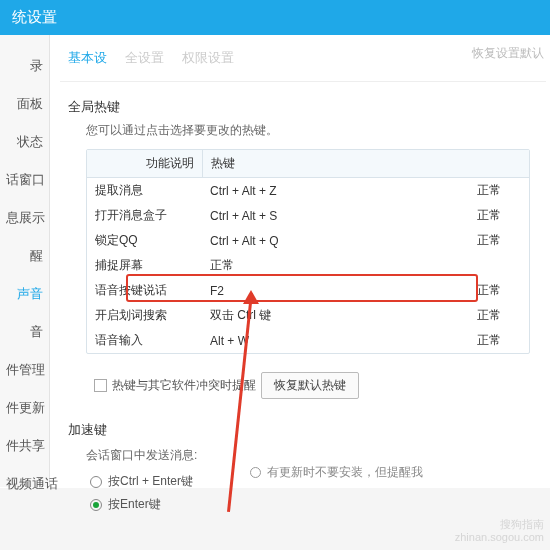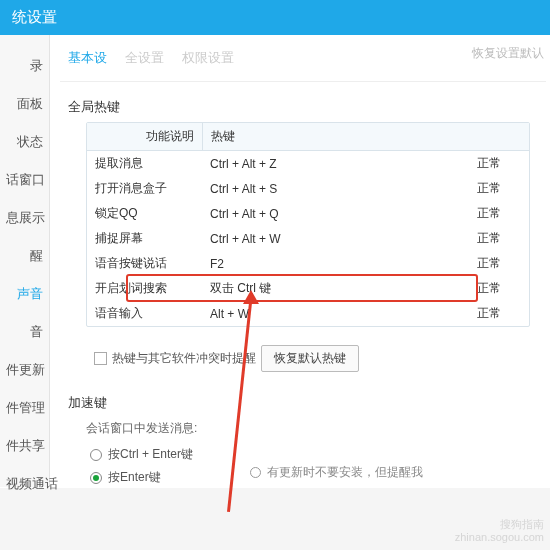--- a/index.html
+++ b/index.html
@@ -64,36 +64,37 @@
   <div class="content">
     <div class="sidebar">
       <div class="sidebar-item">录</div>
       <div class="sidebar-item">面板</div>
       <div class="sidebar-item">状态</div>
       <div class="sidebar-item">话窗口</div>
       <div class="sidebar-item">息展示</div>
       <div class="sidebar-item">醒</div>
       <div class="sidebar-item active">声音</div>
       <div class="sidebar-item">音</div>
+      <div class="sidebar-item">件管理</div>
       <div class="sidebar-item">件更新</div>
-      <div class="sidebar-item">件管理</div>
       <div class="sidebar-item">件共享</div>
       <div class="sidebar-item">视频通话</div>
     </div>
 
     <div class="main">
       <div class="top-tabs">
         <span class="top-tab active">基本设</span>
         <span class="top-tab dim">全设置</span>
         <span class="top-tab dim">权限设置</span>
       </div>
       <span class="corner-set">恢复设置默认</span>
 
       <div class="panel">
         <div class="section-title">全局热键</div>
+        <div class="hint">您可以通过点击选择要更改的热键。</div>
 
         <div class="table">
           <div class="th-row">
             <div class="th func">功能说明</div>
             <div class="th key">热键</div>
           </div>
           <div class="row">
               <div class="col-func">提取消息</div>
               <div class="col-key">Ctrl + Alt + Z</div>
               <div class="col-status">正常</div>
@@ -103,21 +104,20 @@
               <div class="col-key">Ctrl + Alt + S</div>
               <div class="col-status">正常</div>
             </div>
           <div class="row">
               <div class="col-func">锁定QQ</div>
               <div class="col-key">Ctrl + Alt + Q</div>
               <div class="col-status">正常</div>
             </div>
           <div class="row">
               <div class="col-func">捕捉屏幕</div>
-              <div class="col-key">Ctrl + Alt + W</div>
               <div class="col-status">正常</div>
             </div>
           <div class="row">
               <div class="col-func">语音按键说话</div>
               <div class="col-key">F2</div>
               <div class="col-status">正常</div>
             </div>
           <div class="row">
               <div class="col-func">开启划词搜索</div>
               <div class="col-key">双击 Ctrl 键</div>

